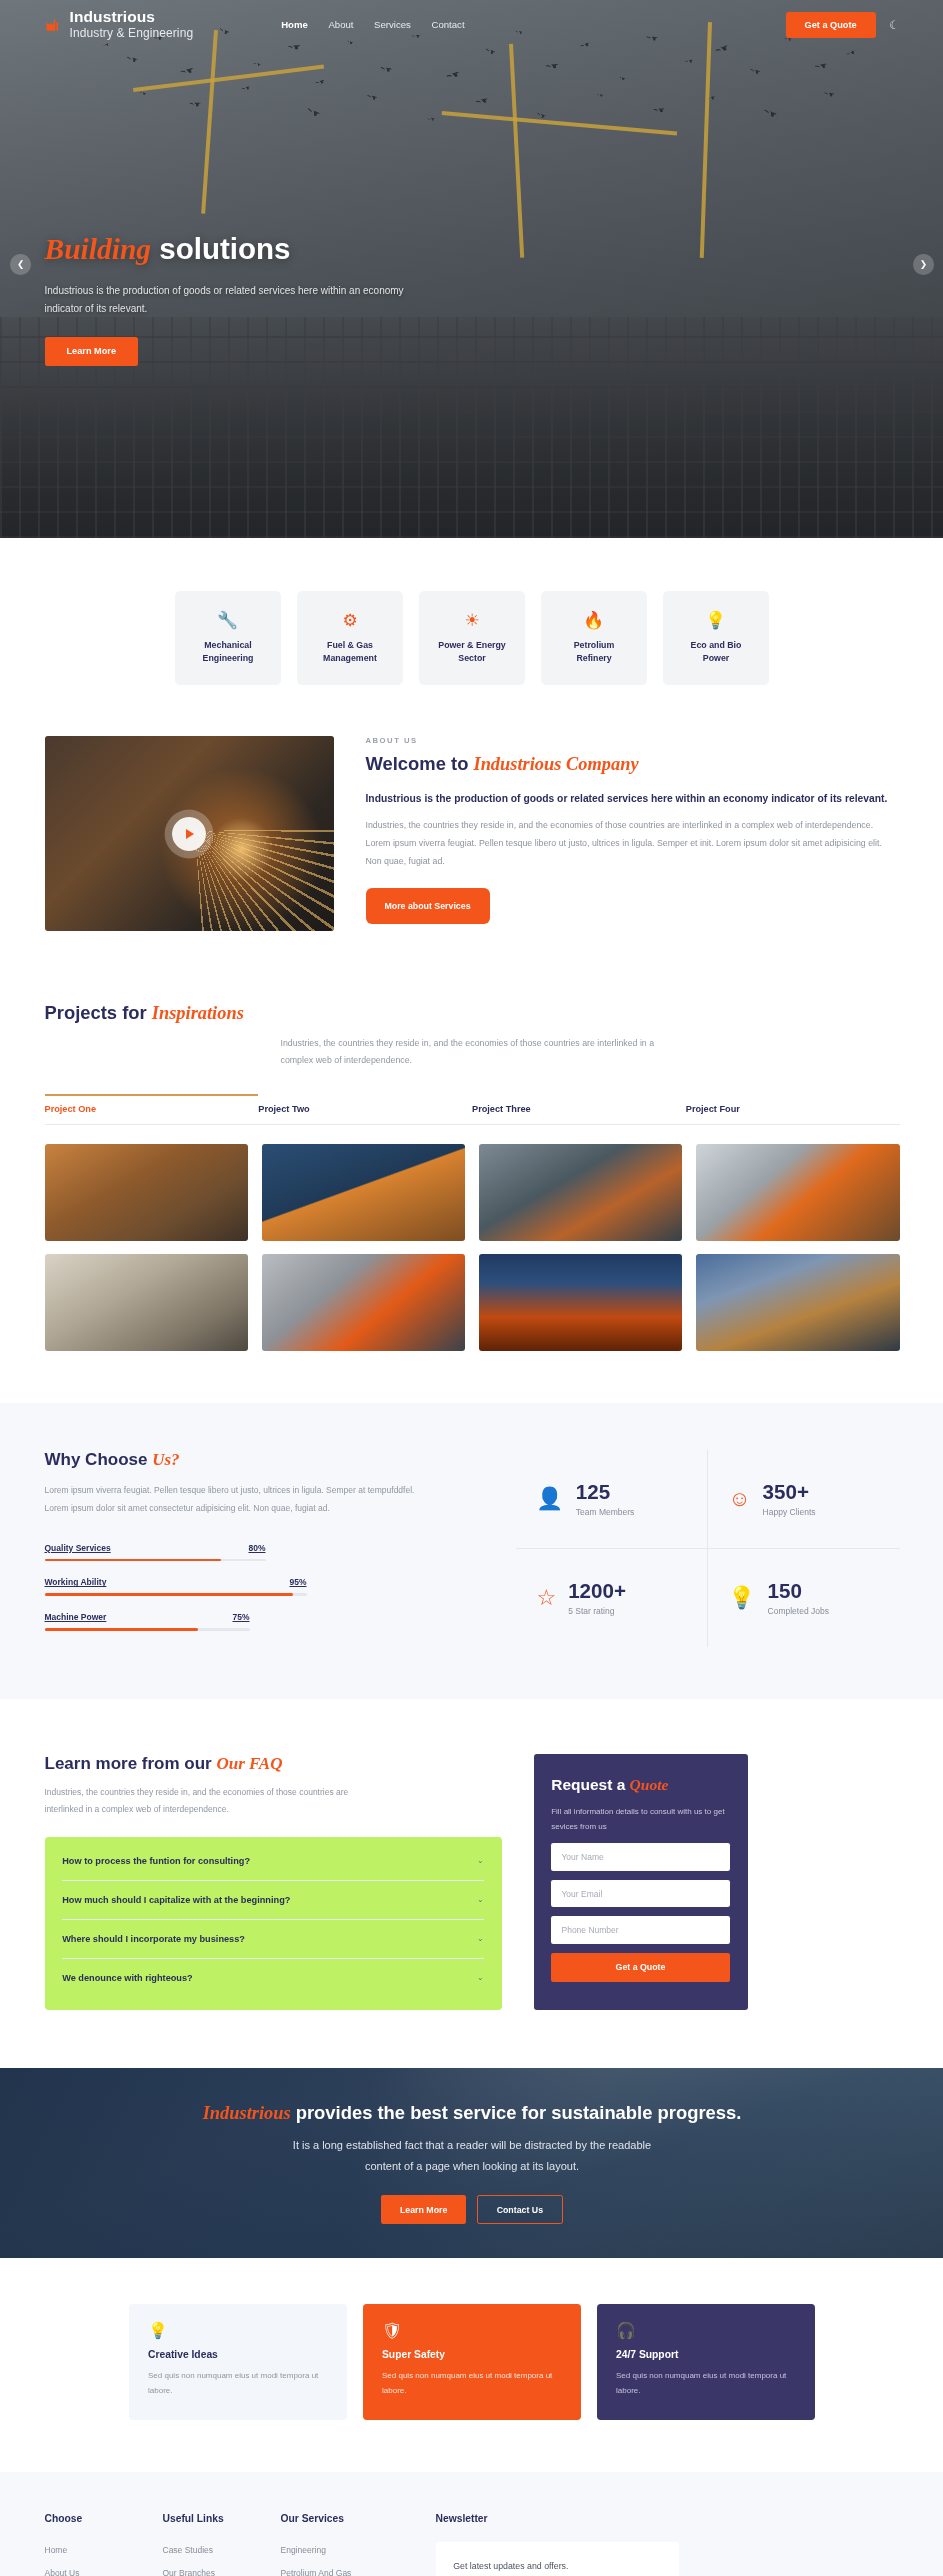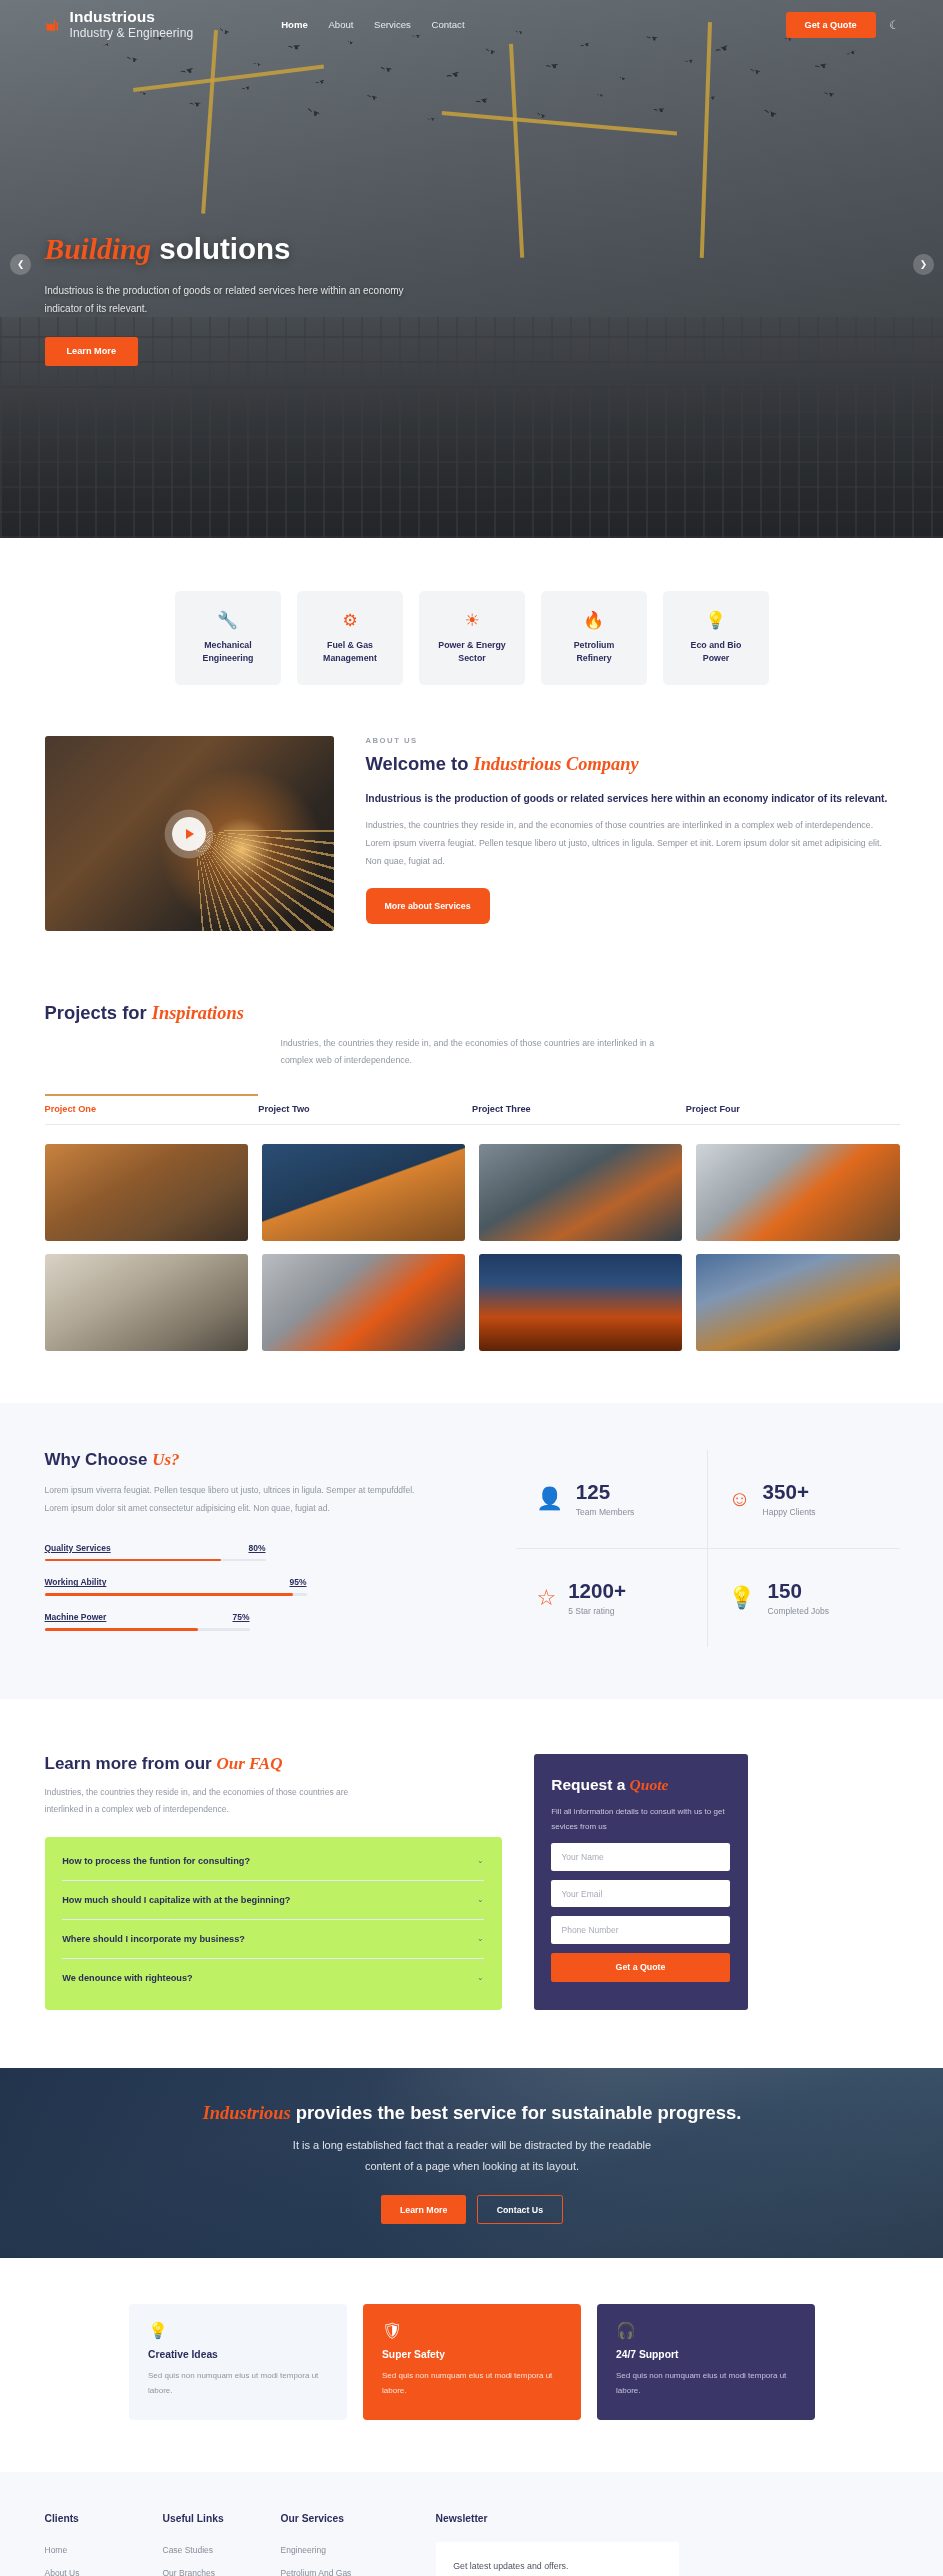--- a/index.html
+++ b/index.html
@@ -619,21 +619,21 @@
           <div class="feat-d">Sed quis non numquam eius ut modi tempora ut labore.</div>
         </div>
       </div>
   </div>
 </section>
 
 <footer class="footer">
   <div class="wrap">
     <div class="f-row" id="f-row">
         <div class="f-col">
-          <div class="f-h">Clients</div>
+          <div class="f-h">Choose</div>
           <ul>
             <li><a href="#">Home</a></li>
             <li><a href="#">About Us</a></li>
           </ul>
         </div>
         <div class="f-col">
           <div class="f-h">Useful Links</div>
           <ul>
             <li><a href="#">Case Studies</a></li>
             <li><a href="#">Our Branches</a></li>

